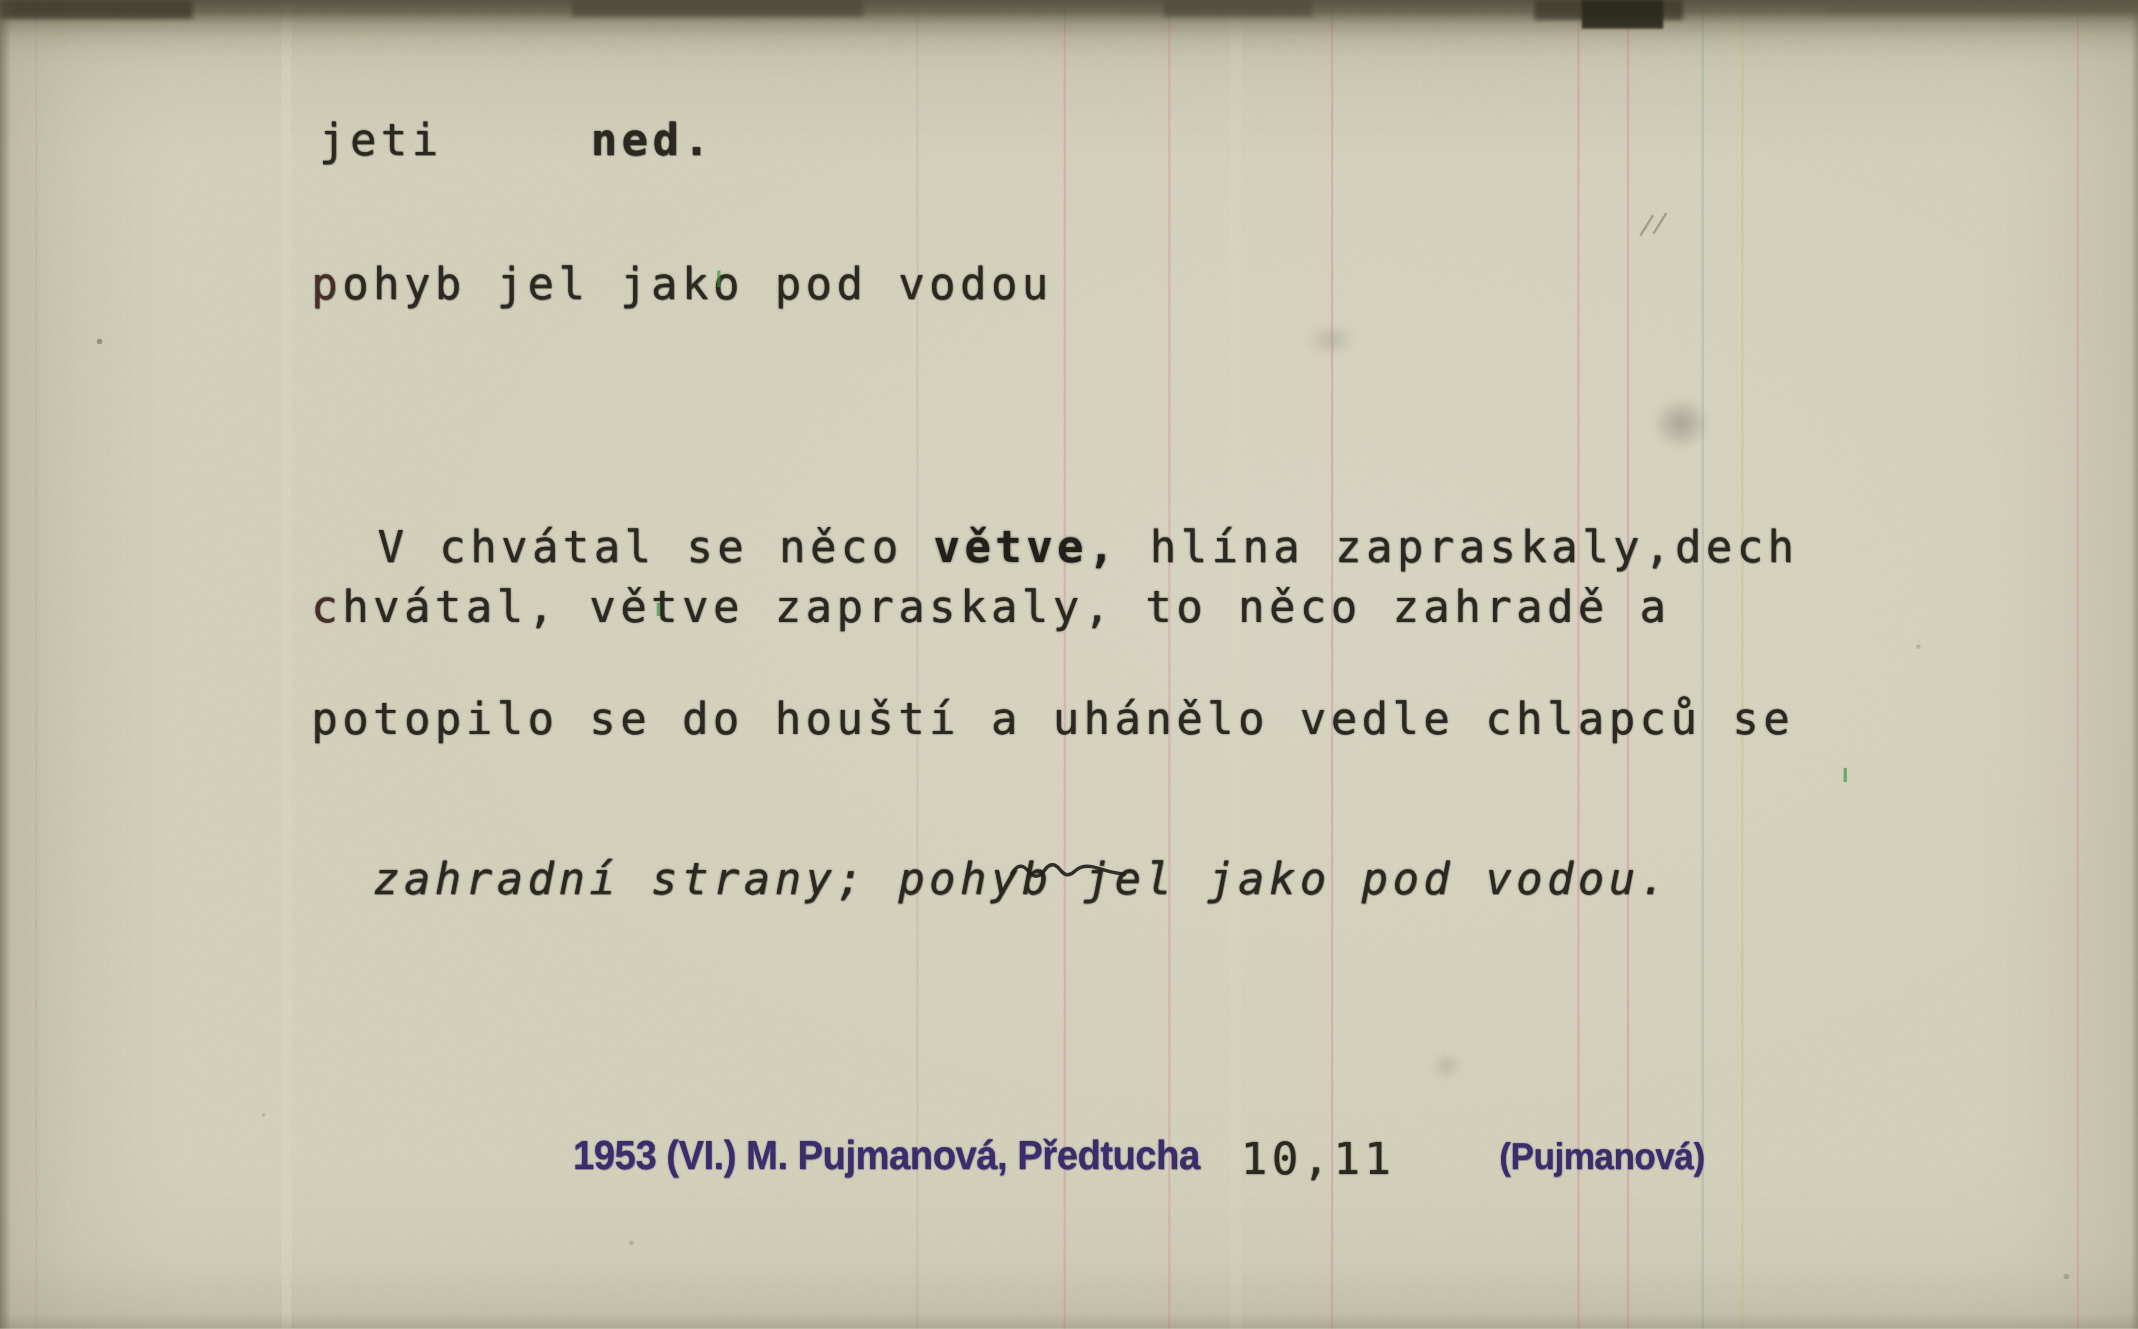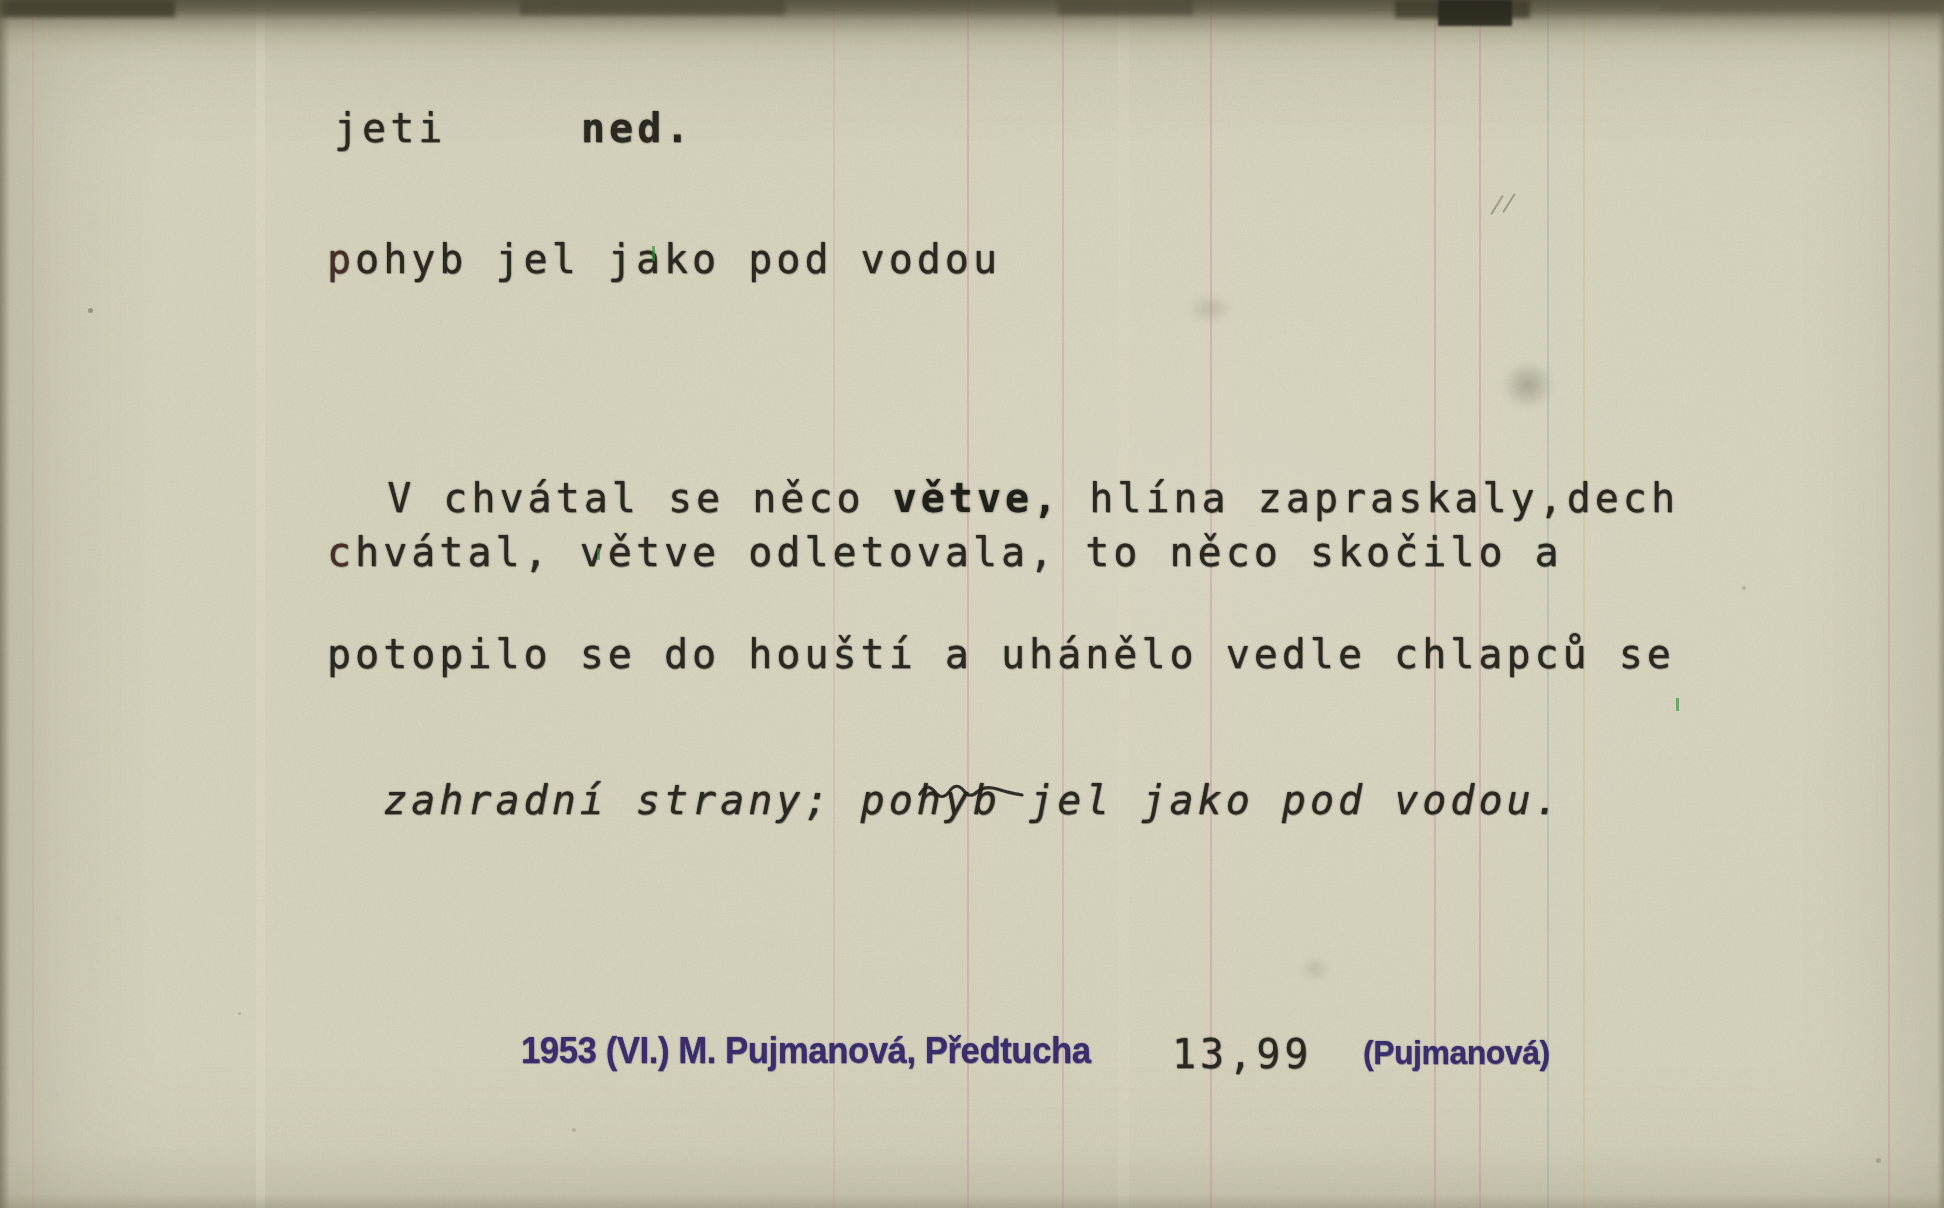--- a/index.html
+++ b/index.html
@@ -46,21 +46,20 @@
   .vrule { position: absolute; top: 0; bottom: 0; width: 2px; }
   
   .tw {
     position: absolute;
     font-family: "DejaVu Sans Mono", monospace;
     font-size: 40px; line-height: 48px;
     letter-spacing: 4px;
     color: #2b2921;
     text-shadow: 0 0 1.7px rgba(43,41,33,.85), 0.6px 0.6px 0 rgba(43,41,33,.35);
     white-space: pre;
-    margin-left: 44px;
   }
   .tw .bold { font-weight: 700; color: #22201a; text-shadow: 0 0 2.2px rgba(34,32,26,.9); }
   .tw.redcast::first-letter { color: #4a2f28; }
   
   .stamp {
     position: absolute;
     font-family: "Liberation Sans", sans-serif;
     font-weight: 700;
     color: #3c2e6f;
     letter-spacing: -0.5px;
@@ -109,34 +108,34 @@
 
 <div class="tw" style="left:290px; top:104px;">jeti</div>
 <div class="tw" style="left:537px; top:104px; font-weight:700;">ned.</div>
 
 <div class="tw redcast" style="left:283px; top:235px;">pohyb jel jako pod vodou</div>
 
 <div class="tw" style="left:287px; top:426px;">
   <span>V chvátal se něco </span><span class="bold">větve,</span><span> hlína zapraskaly,dech</span>
 </div>
 
-<div class="tw redcast" style="left:283px; top:528px;">chvátal, větve odletovala, to něco skočilo a</div>
+<div class="tw redcast" style="left:283px; top:528px;">chvátal, větve zapraskaly, to něco zahradě a</div>
 
 <div class="tw" style="left:283px; top:630px;text-align:right;">potopilo se do houští a uhánělo vedle chlapců se</div>
 
 <div class="tw redcast" style="left:283px; top:728px;font-style:italic;">
   <span>zahradní strany; pohyb </span><span>jel</span><span> jako pod vodou.</span>
 </div>
 
 <svg class="squig" style="left:916px; top:778px;" width="120" height="28" viewBox="0 0 120 28">
   <path d="M4,16 q7,-12 15,-2 q7,9 14,0 q7,-11 15,-1 q6,8 13,1 q8,-7 20,-3 q12,4 25,6" fill="none" stroke="#24221c" stroke-width="3.2" stroke-linecap="round" opacity="0.92"></path>
 </svg>
 
 <div class="stamp" style="left:521px; top:1030px; font-size:37px;">1953 (VI.) M. Pujmanová, Předtucha</div>
-<div class="tw" style="left:1128px; top:1030px;">13,99</div>
+<div class="tw" style="left:1128px; top:1030px;">10,11</div>
 <div class="stamp" style="left:1363px; top:1033px; font-size:34px;">(Pujmanová)</div>
 
 <div class="smudge" style="left:1492px; top:352px; width:72px; height:66px; background:radial-gradient(closest-side, rgba(98,95,80,.38), rgba(98,95,80,0) 72%);"></div>
 <div class="smudge" style="left:1178px; top:288px; width:64px; height:42px; background:radial-gradient(closest-side, rgba(112,108,92,.24), rgba(112,108,92,0) 70%);"></div>
 <div class="smudge" style="left:1295px; top:952px; width:40px; height:34px; background:radial-gradient(closest-side, rgba(108,104,88,.22), rgba(108,104,88,0) 70%);"></div>
 <div class="pencil" style="left:1496px; top:194px;"></div>
 <div class="pencil" style="left:1508px; top:192px;"></div>
 <div class="speck" style="left:88px;  top:308px; width:5px; height:5px;"></div>
 <div class="speck" style="left:1742px;top:586px; width:4px; height:4px; opacity:.5;"></div>
 <div class="speck" style="left:572px; top:1128px;width:4px; height:4px; opacity:.5;"></div>

